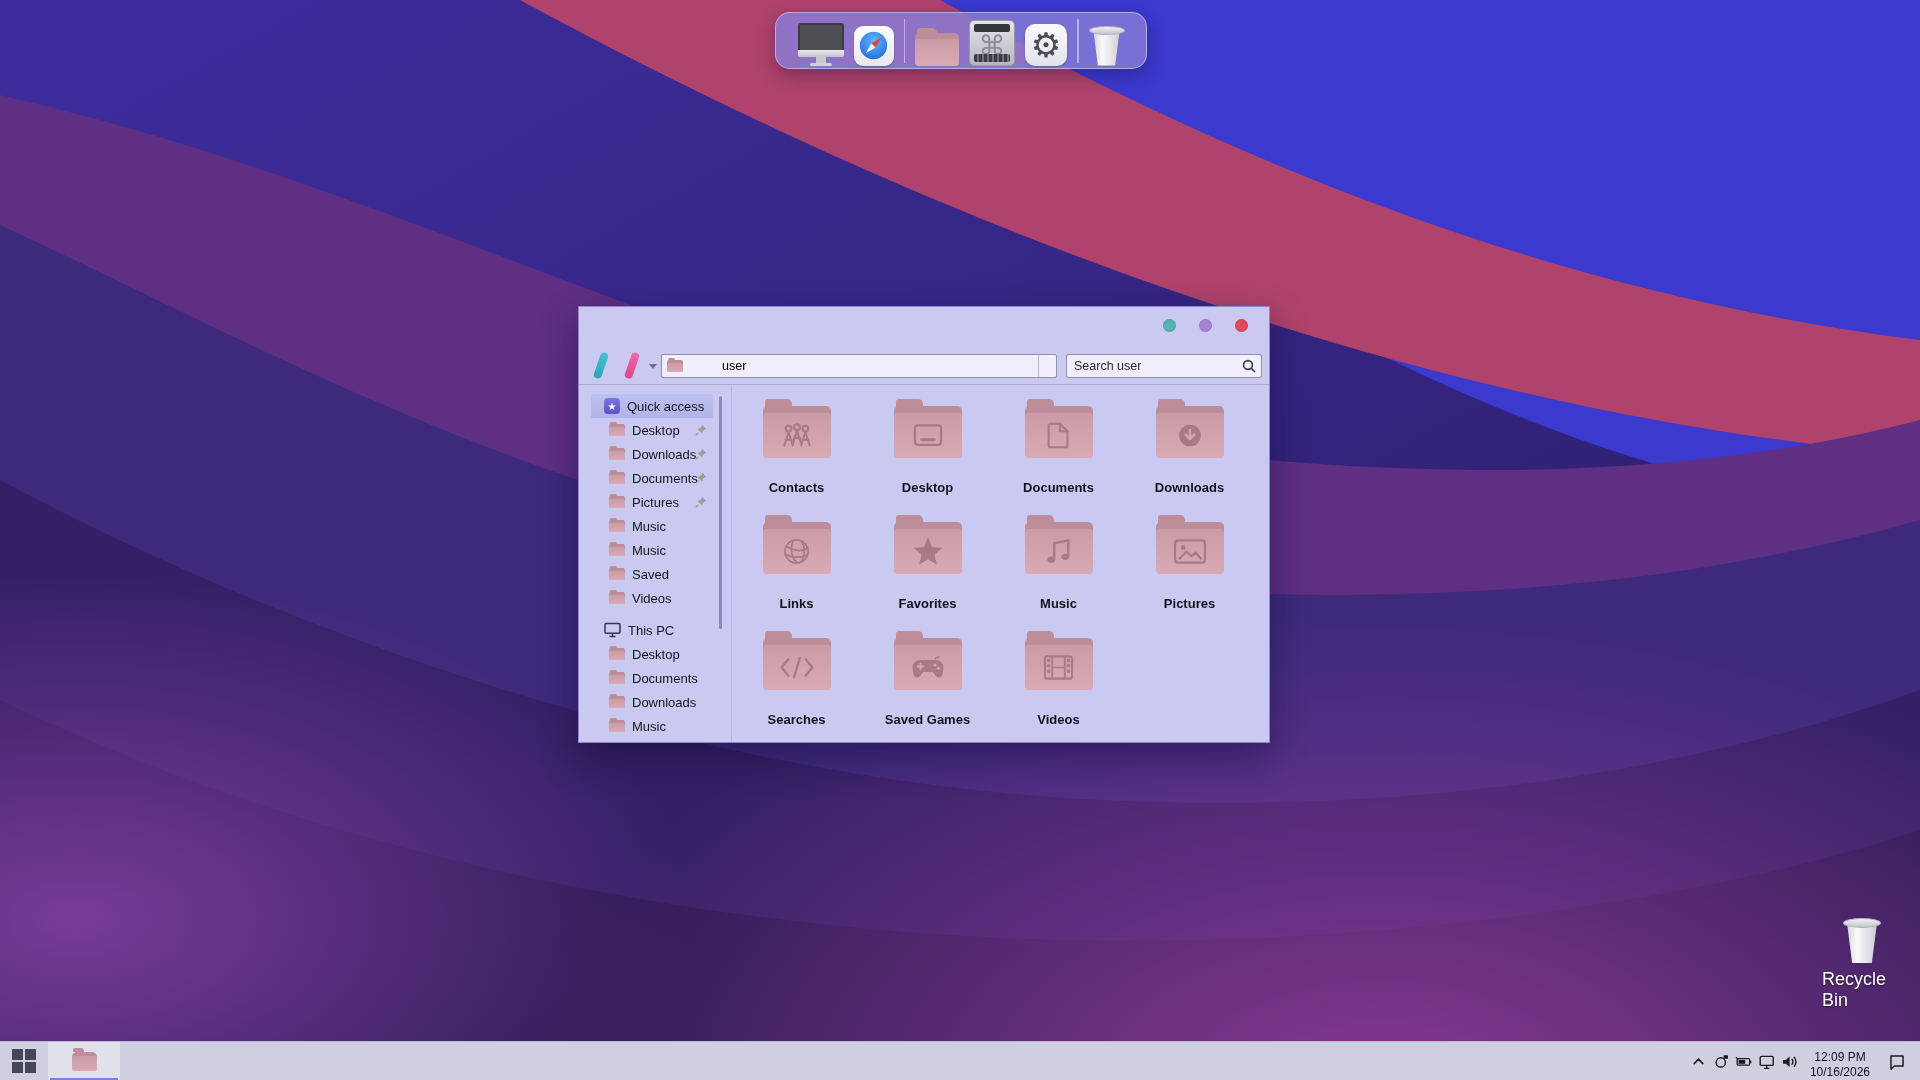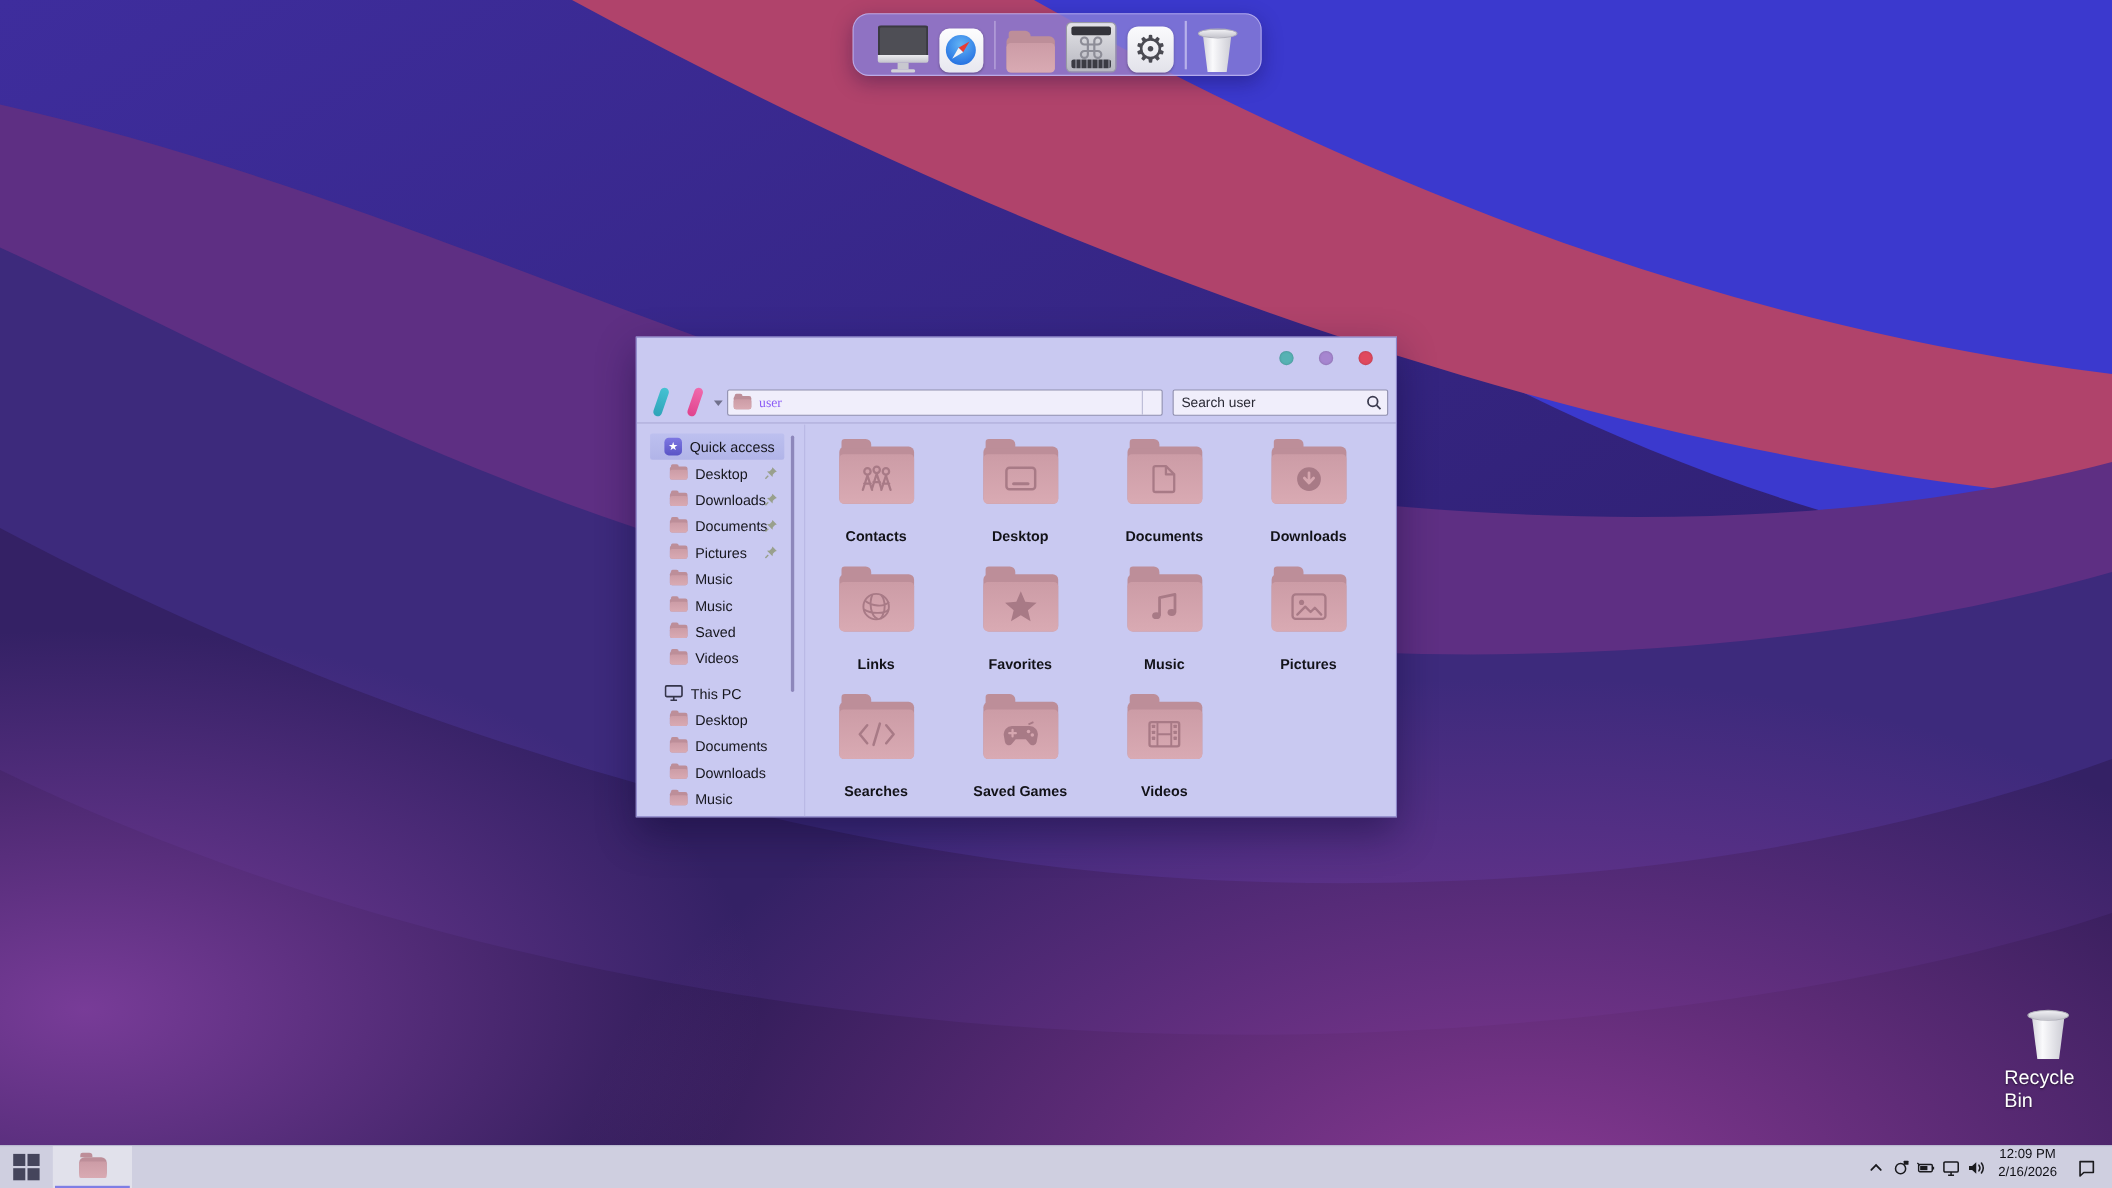--- a/index.html
+++ b/index.html
@@ -74,21 +74,21 @@
   #toolbar { position:absolute; top:40px; left:0; right:0; height:38px; border-bottom:1px solid #abaad6; }
   .nav-slash { position:absolute; top:5px; width:8px; height:27px; border-radius:4px; transform:rotate(19deg); }
   #nav-back { left:18px; background:linear-gradient(#45c2d2,#2fa3b8); }
   #nav-fwd  { left:49px; background:linear-gradient(#f06aad,#e0438d); }
   #addr-chevron { position:absolute; left:70px; top:17px; width:0; height:0;
     border-left:4.5px solid transparent; border-right:4.5px solid transparent; border-top:5px solid #70708c; }
   #addressbar { position:absolute; left:82px; top:7px; width:396px; height:24px;
     background:#f0eefb; border:1px solid #8f8fae; border-radius:2px; display:flex; align-items:center; }
   #addressbar .folder { margin:0 7px 0 5px; }
   #address-input { flex:1; border:none; background:transparent; outline:none;
-    font-family:Liberation Serif, serif; font-size:12.5px; color:#8b5cf6; }
+    font-family:Liberation Sans, sans-serif; font-size:12.5px; color:#000000;margin-left:32px; }
   #addr-split { width:18px; height:100%; border-left:1px solid #b9b8d4; }
   #searchbox { position:absolute; left:487px; top:7px; width:196px; height:24px;
     background:#f0eefb; border:1px solid #8f8fae; border-radius:2px; display:flex; align-items:center; padding:0 5px 0 7px; }
   #search-input { flex:1; border:none; background:transparent; outline:none;
     font-family:"Liberation Sans",sans-serif; font-size:12.5px; color:#2a2a35; }
   #search-input::placeholder { color:#2a2a35; opacity:1; }
 
   #sidebar { position:absolute; left:0; top:79px; bottom:1px; width:152px; overflow:hidden; }
   #sidebar-list { position:absolute; top:8px; left:0; right:0; }
   .sb-row { position:relative; height:24px; margin:0 18px 0 12px; display:flex; align-items:center;
@@ -121,21 +121,21 @@
   
   #taskbar { position:absolute; left:0; bottom:0; width:1920px; height:39px;
     background:#cfcfe0; border-top:1px solid #b9b9cf; display:flex; align-items:center; }
   #start-button { width:48px; height:39px; display:flex; align-items:center; justify-content:center; }
   .start-grid { width:24px; height:24px; display:grid; grid-template-columns:10.5px 10.5px;
     grid-template-rows:10.5px 10.5px; gap:2.5px; }
   .sq { background:#45455c; }
   .tb-app { width:72px; height:39px; background:#e1e1eb; position:relative;
     display:flex; align-items:center; justify-content:center; }
   .tb-app.active::after { content:""; position:absolute; left:2px; right:2px; bottom:0; height:3px; background:#7e7ee4; }
-  #tray { position:absolute; right:0; top:0; height:39px; display:flex; align-items:flex-start; padding-right:6px; }
+  #tray { position:absolute; right:0; top:0; height:39px; display:flex; align-items:flex-end; padding-right:6px; }
   .tray-icon { width:23px; height:39px; display:flex; align-items:center; justify-content:center; }
   #clock { text-align:center; font-size:12px; line-height:1.3; color:#101016; margin:0 10px 0 8px; }
   #action-center { width:34px; height:39px; display:flex; align-items:center; justify-content:center; }
 </style>
 </head>
 <body>
 
 <div id="desktop">
 
   <div id="wallpaper">
@@ -571,21 +571,21 @@
           </div>
           <div class="tray-icon">
             <svg width="18" height="17" viewBox="0 0 18 17">
               <path d="M2 6.9 v3.8 h2.8 l3.8 3.4 V3.5 L4.8 6.9 Z" fill="#1a1a1e"></path>
               <path d="M11 6.2 a4.4 4.4 0 0 1 0 5.2 M13.3 4.3 a7.6 7.6 0 0 1 0 9" fill="none" stroke="#1a1a1e" stroke-width="1.4" stroke-linecap="round"></path>
             </svg>
           </div>
         </div>
       <div id="clock">
         <div>12:09 PM</div>
-        <div>2/16/2026</div>
+        <div>10/16/2026</div>
       </div>
       <div id="action-center">
         <svg width="18" height="18" viewBox="0 0 17 17" fill="none" stroke="#1a1a1e" stroke-width="1.4" stroke-linejoin="round">
           <path d="M2.8 2.8 h11.4 v9.4 h-8.2 l-3.2 3 v-3 z"></path>
         </svg>
       </div>
     </div>
   </div>
 
 </div>

